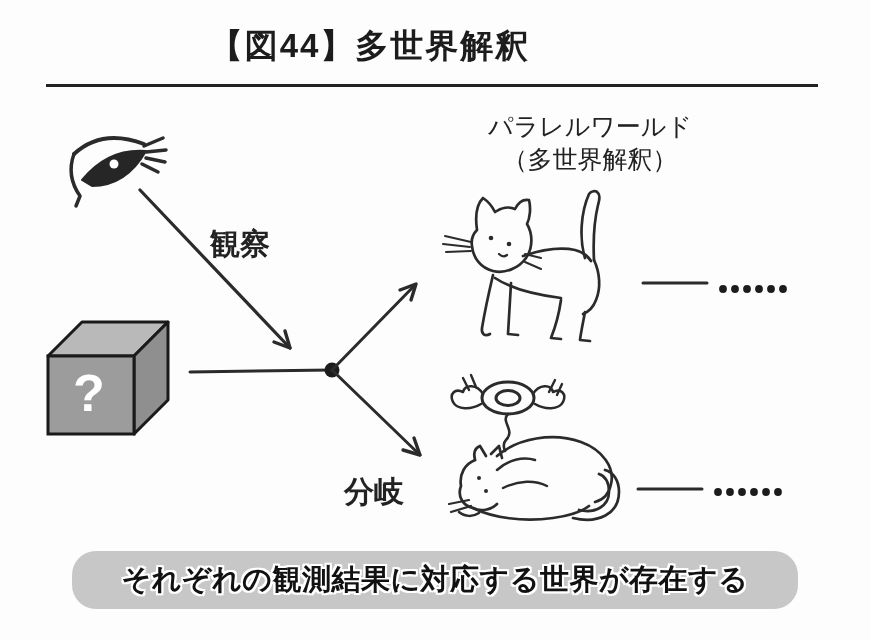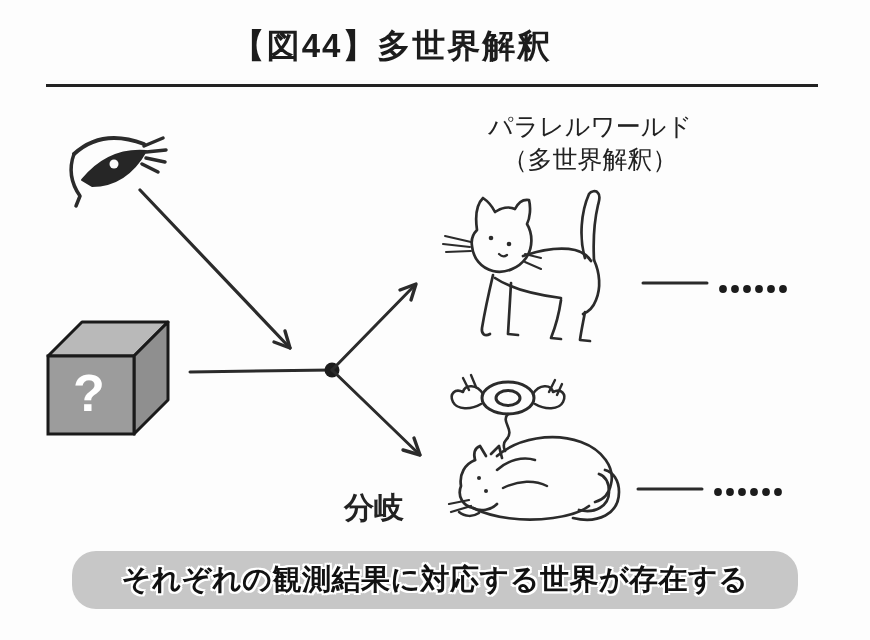--- a/index.html
+++ b/index.html
@@ -3,32 +3,32 @@
 <meta charset="utf-8">
 <style>
   html,body{margin:0;padding:0;background:#ffffff;}
   .stage{
     position:relative;width:870px;height:640px;background:#fdfdfd;overflow:hidden;
     font-family:"Liberation Sans","DejaVu Sans",sans-serif;color:#1f1f1f;
   }
   .abs{position:absolute;}
   .title{
     left:0;top:24px;width:740px;text-align:center;
-    font-size:33px;font-weight:800;letter-spacing:2px;color:#1c1c1c;padding-left:22px;
+    font-size:33px;font-weight:800;letter-spacing:2px;color:#1c1c1c;
   }
   .title-rule{
     left:46px;top:84px;width:772px;height:3px;background:#222;
   }
   .jp-label{font-weight:800;color:#222;}
   .parallel-label{
     left:445px;top:110px;width:290px;text-align:center;
     font-size:25px;font-weight:400;line-height:1.32;color:#222;
   }
   .obs-label{left:210px;top:224px;font-size:30px;}
-  .branch-label{left:344px;top:488px;font-size:30px;}
+  .branch-label{left:344px;top:472px;font-size:30px;}
   .caption{
     left:72px;top:551px;width:726px;height:58px;
     background:#c7c7c7;border-radius:24px;
     display:flex;align-items:center;justify-content:center;
     font-size:29px;font-weight:800;color:#111;letter-spacing:0.5px;
     text-shadow:-2px -2px 0 #fff,2px -2px 0 #fff,-2px 2px 0 #fff,2px 2px 0 #fff,
                  0 -2px 0 #fff,0 2px 0 #fff,-2px 0 0 #fff,2px 0 0 #fff;
   }
   svg{display:block;}
   .ink{stroke:#2b2b2b;fill:none;stroke-linecap:round;stroke-linejoin:round;}
@@ -55,20 +55,21 @@
     <path class="ink" stroke-width="3.5" d="M84,30 L104,28"></path>
     <path class="ink" stroke-width="3.5" d="M84,36 L103,40"></path>
     <path class="ink" stroke-width="3.5" d="M80,42 L96,50"></path>
   </svg>
 
   <svg class="abs" style="left:130px;top:180px;" width="180" height="185" viewBox="0 0 180 185">
     <line class="ink" stroke-width="3.2" x1="10" y1="10" x2="160" y2="168"></line>
     <polyline class="ink" stroke-width="3.4" points="144,162 160,168 155,151"></polyline>
   </svg>
 
+  <div class="abs jp-label obs-label">観察</div>
 
   <svg class="abs" style="left:45px;top:316px;" width="128" height="122" viewBox="0 0 128 122">
     <polygon points="3,40 37,6 123,6 89,40" fill="#b9b9b9" stroke="#1a1a1a" stroke-width="3" stroke-linejoin="round"></polygon>
     <polygon points="89,40 123,6 123,84 89,118" fill="#8f8f8f" stroke="#1a1a1a" stroke-width="3" stroke-linejoin="round"></polygon>
     <rect x="3" y="40" width="86" height="78" fill="#9c9c9c" stroke="#1a1a1a" stroke-width="3"></rect>
     <text x="44" y="95" text-anchor="middle" font-size="52" font-weight="bold" fill="#ffffff" font-family="Liberation Sans, DejaVu Sans, sans-serif">?</text>
   </svg>
 
   <svg class="abs" style="left:170px;top:270px;" width="280" height="200" viewBox="0 0 280 200">
     <line class="ink" stroke-width="3" x1="20" y1="102" x2="162" y2="100"></line>

